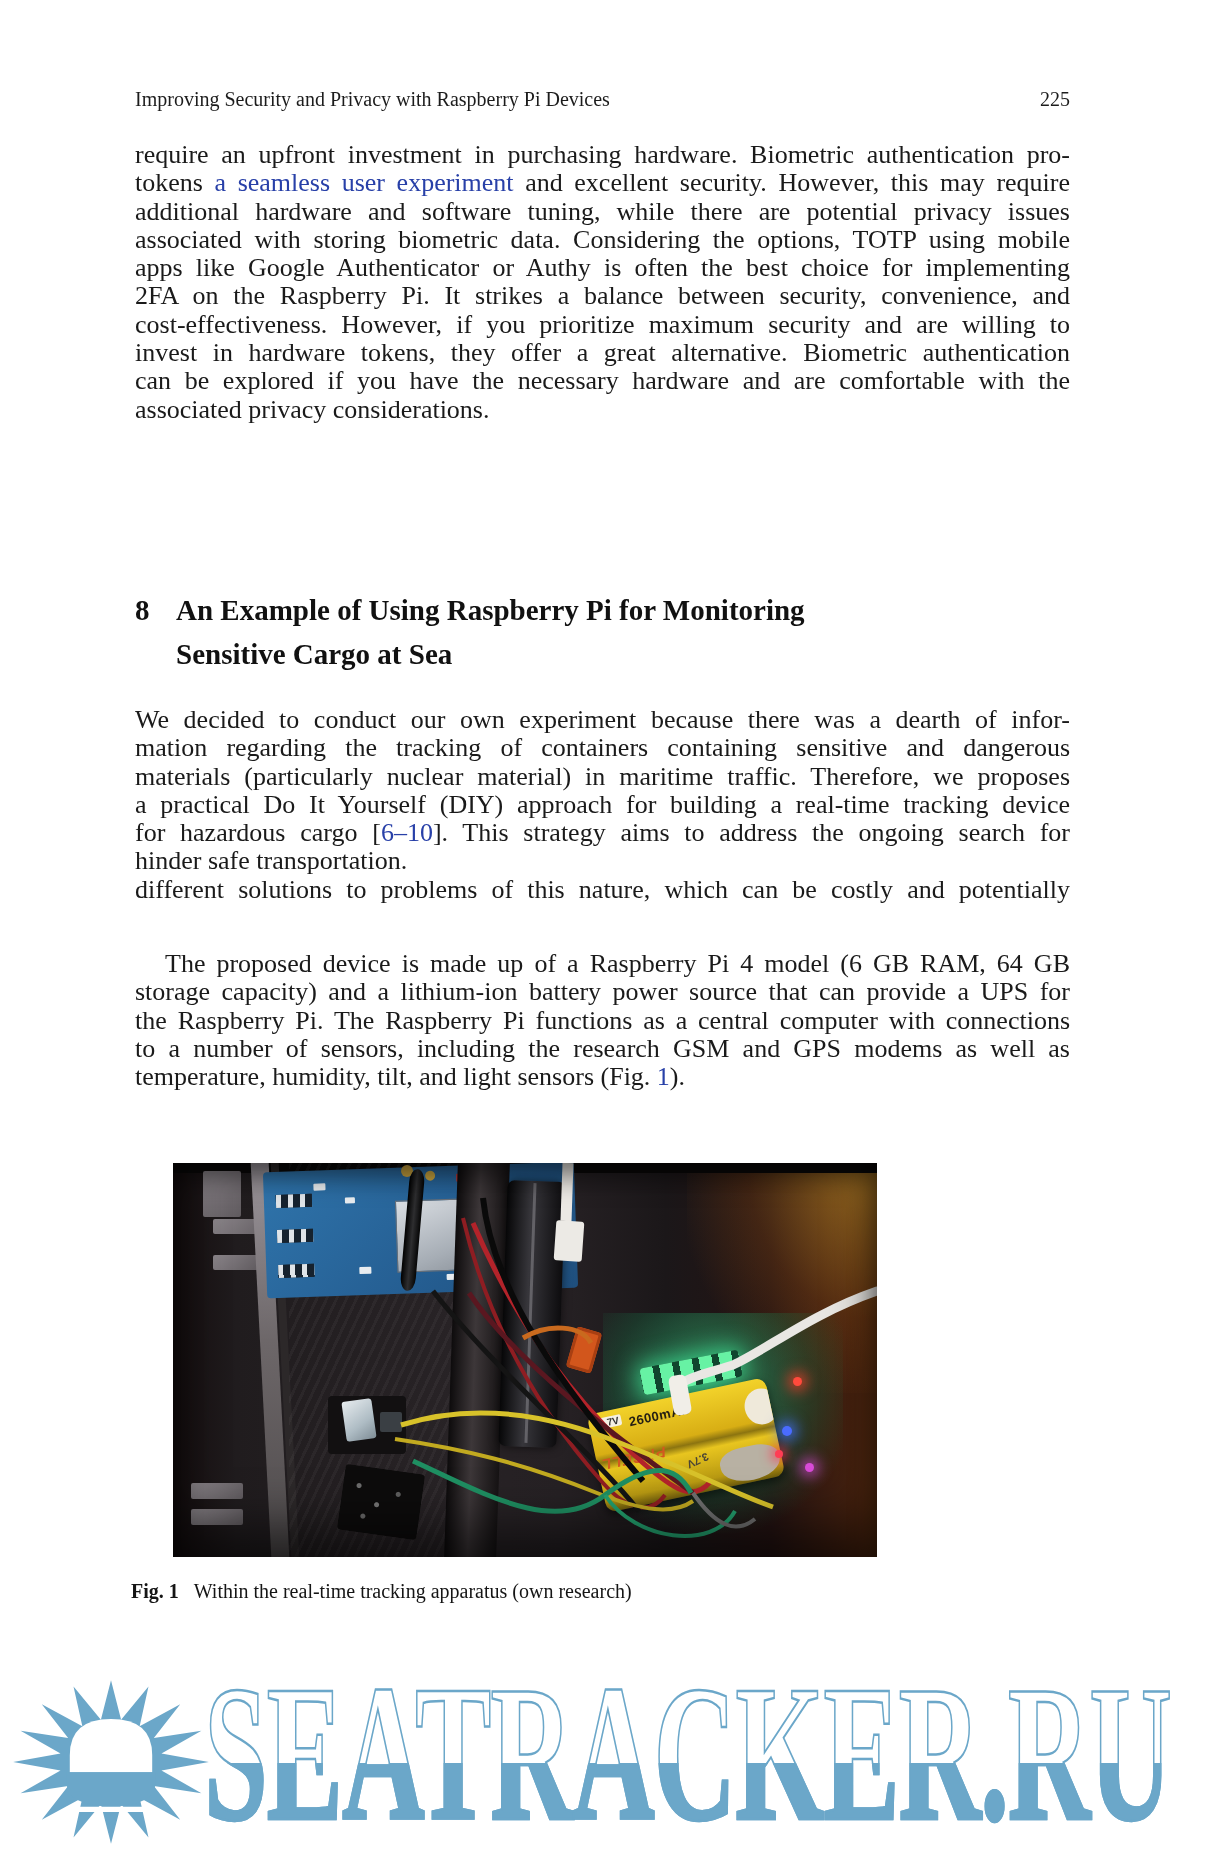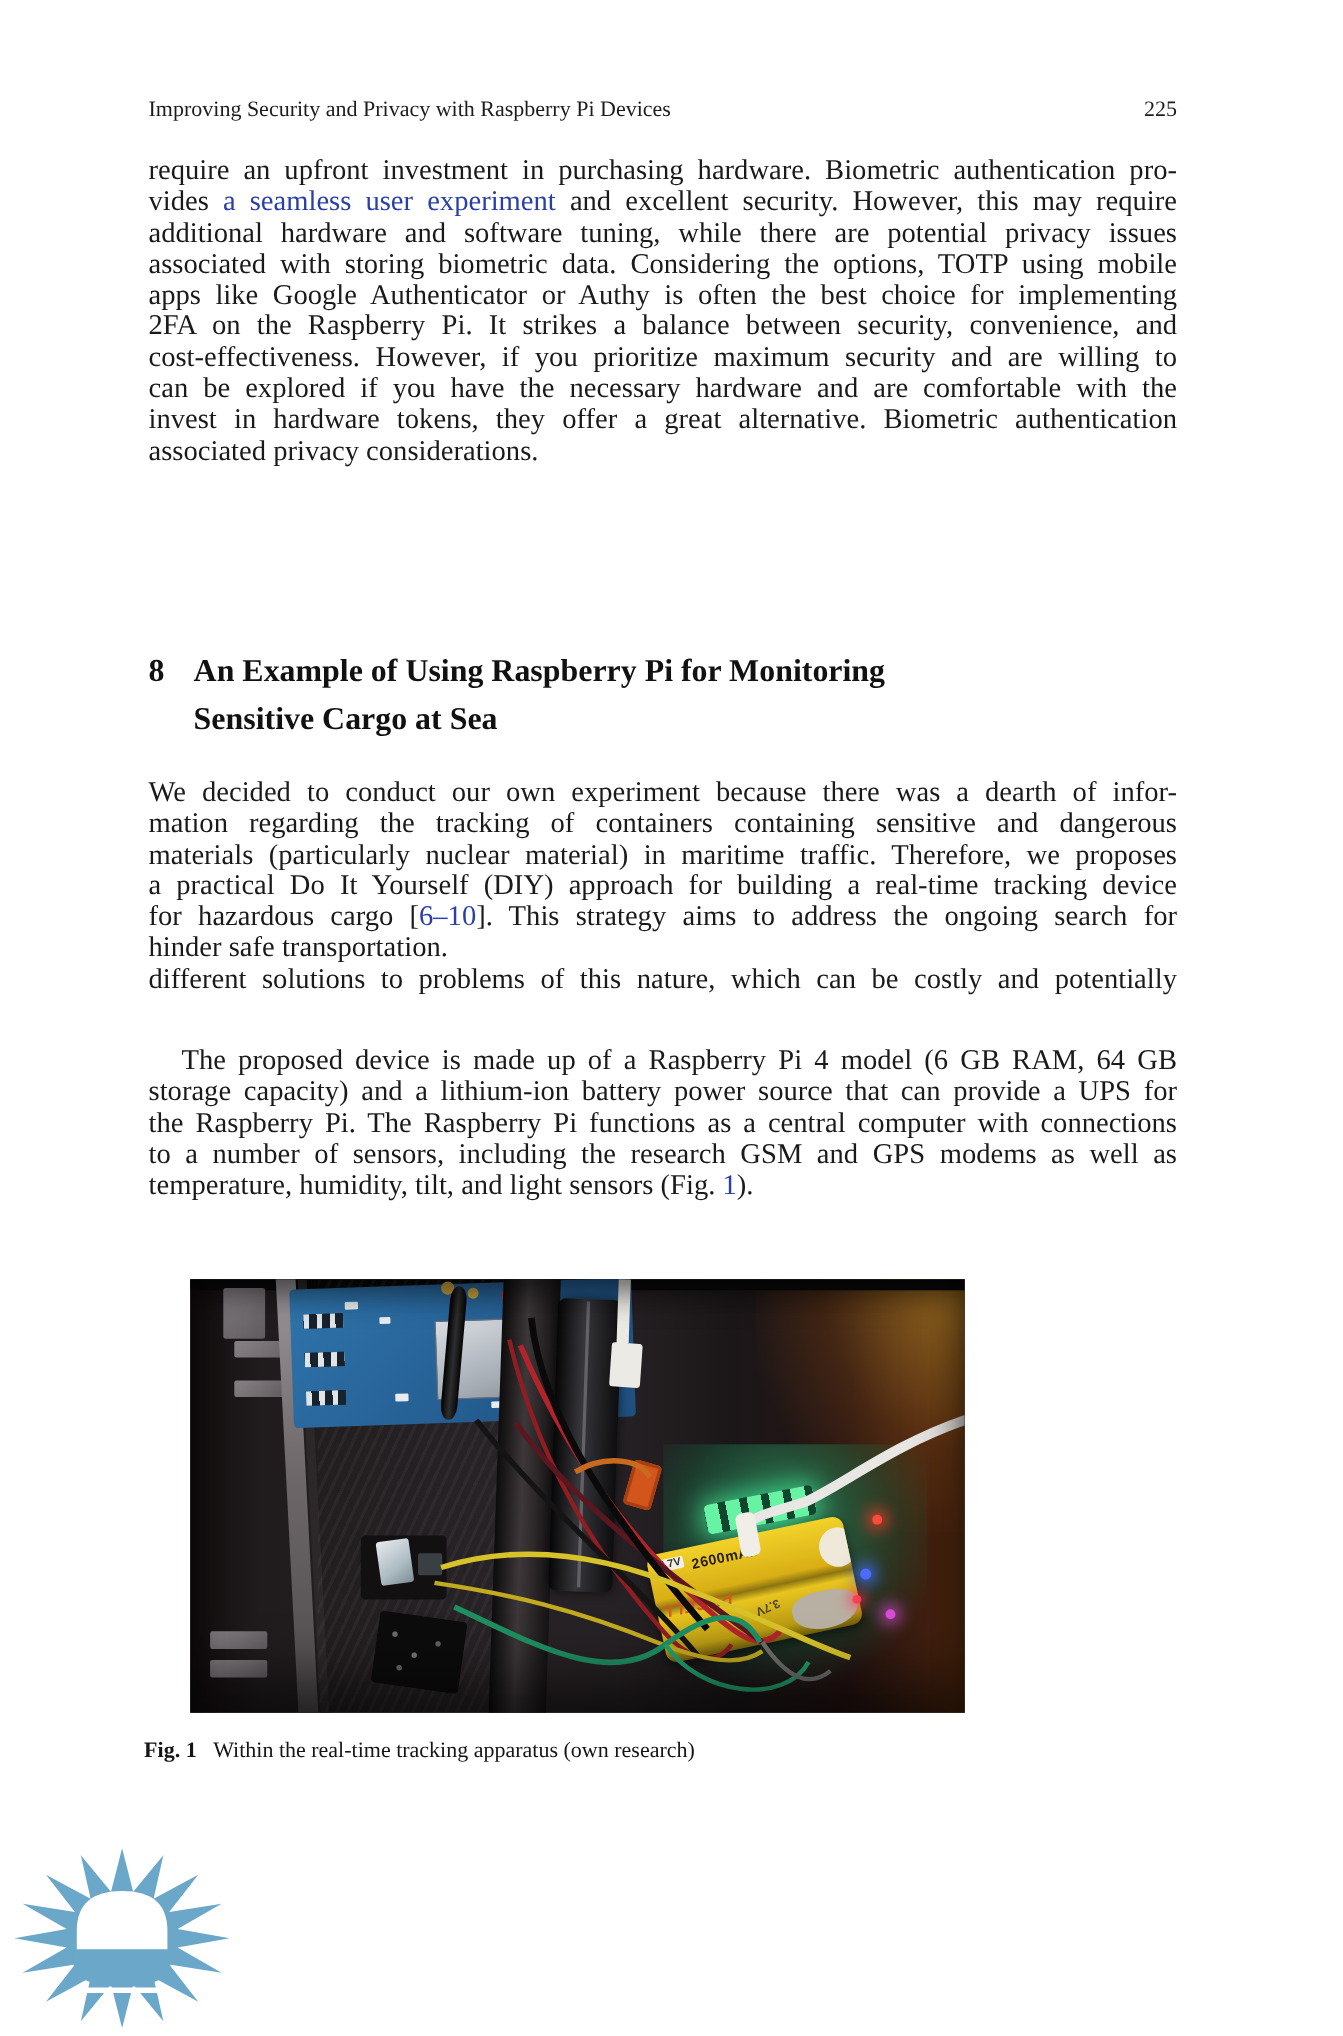--- a/index.html
+++ b/index.html
@@ -121,28 +121,28 @@
 
 <div class="page">
 
   <div class="running">
     <span>Improving Security and Privacy with Raspberry Pi Devices</span>
     <span>225</span>
   </div>
 
   <div class="para" style="top:141px">
     <div class="jline">require an upfront investment in purchasing hardware. Biometric authentication pro-</div>
-    <div class="jline"><span>vides </span><a class="inlink">a seamless user experiment</a><span> and excellent security. However, this may require</span></div>
+    <div class="jline"><span>tokens </span><a class="inlink">a seamless user experiment</a><span> and excellent security. However, this may require</span></div>
     <div class="jline">additional hardware and software tuning, while there are potential privacy issues</div>
     <div class="jline">associated with storing biometric data. Considering the options, TOTP using mobile</div>
     <div class="jline">apps like Google Authenticator or Authy is often the best choice for implementing</div>
     <div class="jline">2FA on the Raspberry Pi. It strikes a balance between security, convenience, and</div>
     <div class="jline">cost-effectiveness. However, if you prioritize maximum security and are willing to</div>
+    <div class="jline">invest in hardware tokens, they offer a great alternative. Biometric authentication</div>
     <div class="jline">can be explored if you have the necessary hardware and are comfortable with the</div>
-    <div class="jline">invest in hardware tokens, they offer a great alternative. Biometric authentication</div>
     <div class="jline last">associated privacy considerations.</div>
   </div>
 
   <div class="sechead">
     <span class="sec-num">8</span>
     <span>
       <span>An Example of Using Raspberry Pi for Monitoring</span><br>
       <span>Sensitive Cargo at Sea</span>
     </span>
   </div>
@@ -251,14 +251,17 @@
   <div class="caption">
     <b>Fig. 1</b><span>Within the real-time tracking apparatus (own research)</span>
   </div>
 
   <svg class="wm-sun" viewBox="0 0 200 200" preserveAspectRatio="none">
     <polygon fill="#6ba7c9" points="195,100 149,109.8 187.8,136.4 141.6,127.8 167.2,167.2 127.8,141.6 136.4,187.8 109.8,149 100,195 90.2,149 63.6,187.8 72.2,141.6 32.8,167.2 58.4,127.8 12.2,136.4 51,109.8 5,100 51,90.2 12.2,63.6 58.4,72.2 32.8,32.8 72.2,58.4 63.6,12.2 90.2,51 100,5 109.8,51 136.4,12.2 127.8,58.4 167.2,32.8 141.6,72.2 187.8,63.6 149,90.2"></polygon>
     <path fill="#ffffff" d="M60,112 L140,112 L140,92 Q140,50 100,50 Q60,50 60,92 Z"></path>
     <path fill="#6ba7c9" d="M57,112 L143,112 L143,126 Q143,150 100,152 Q57,150 57,126 Z"></path>
     <path fill="#ffffff" d="M57,152 L143,152 L143,158 L57,158 Z"></path>
   </svg>
+  <div class="wm-textwrap">
+    <span class="wm-text">SEATRACKER.RU</span>
+  </div>
 
 </div>
 
 </body></html>

